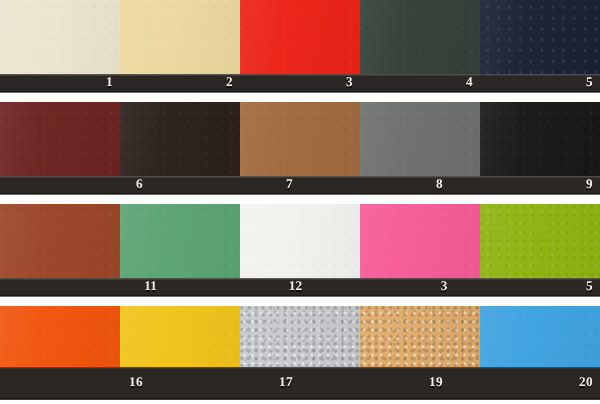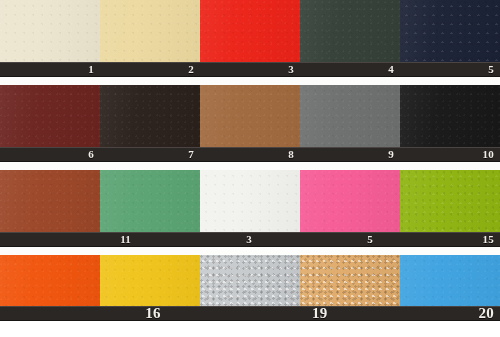--- a/index.html
+++ b/index.html
@@ -154,21 +154,20 @@
       <div class="cell" style="background-color: rgb(24, 24, 24);">
           <span class="cell-sheen"></span>
         </div>
     </div>
   </div>
   <div class="label-bar" style="height: 15px; font-size: 11px; background-color: rgb(43, 39, 37);">
     <div class="label-cell">6</div>
     <div class="label-cell">7</div>
     <div class="label-cell">8</div>
     <div class="label-cell">9</div>
-    <div class="label-cell">10</div>
   </div>
   <div class="row-gap" style="height:8px"></div>
 
   <div class="swatch-row" style="height:62px">
     <div class="colors">
       <div class="cell" style="background-color: rgb(155, 70, 40);">
           <span class="cell-sheen"></span>
         </div>
       <div class="cell" style="background-color: rgb(91, 164, 115);">
           <span class="cell-sheen"></span>
@@ -179,23 +178,23 @@
       <div class="cell" style="background-color: rgb(246, 92, 150);">
           <span class="cell-sheen"></span>
         </div>
       <div class="cell grain-med" style="background-color: rgb(143, 180, 17);">
           <span class="cell-sheen"></span>
         </div>
     </div>
   </div>
   <div class="label-bar" style="height: 15px; font-size: 11px; background-color: rgb(43, 39, 37); padding-left: 16px;">
     <div class="label-cell">11</div>
+    <div class="label-cell">12</div>
     <div class="label-cell">3</div>
     <div class="label-cell">5</div>
-    <div class="label-cell">15</div>
   </div>
   <div class="row-gap" style="height:8px"></div>
 
   <div class="swatch-row" style="height:51px">
     <div class="colors">
       <div class="cell" style="background-color: rgb(241, 85, 13);">
           <span class="cell-sheen"></span>
         </div>
       <div class="cell" style="background-color: rgb(240, 196, 27);">
           <span class="cell-sheen"></span>
@@ -204,19 +203,20 @@
           <span class="cell-sheen"></span>
         </div>
       <div class="cell grain-strong" style="background-color: rgb(224, 172, 109);">
           <span class="cell-sheen"></span>
         </div>
       <div class="cell" style="background-color: rgb(63, 163, 224);">
           <span class="cell-sheen"></span>
         </div>
     </div>
   </div>
-  <div class="label-bar" style="height: 15px; font-size: 15px; background-color: rgb(43, 39, 37);">
+  <div class="label-bar" style="height: 27px; font-size: 11px; background-color: rgb(43, 39, 37);">
     <div class="label-cell">16</div>
+    <div class="label-cell">17</div>
     <div class="label-cell">19</div>
     <div class="label-cell">20</div>
   </div>
 
 </div>
 
 </body></html>

